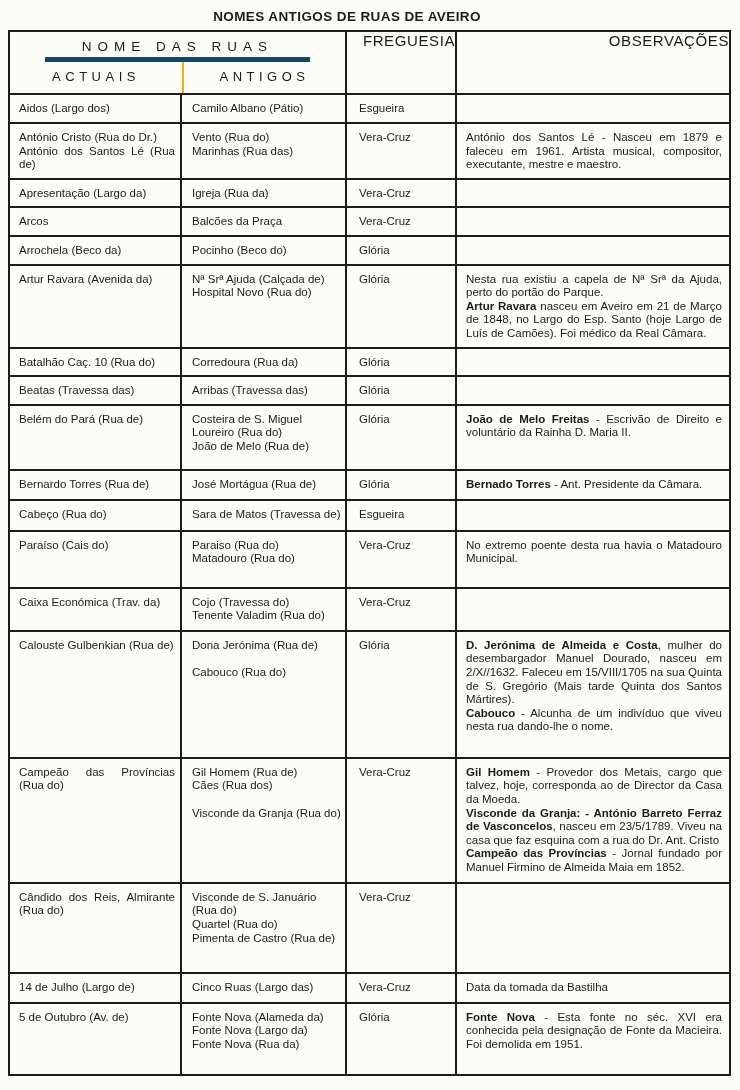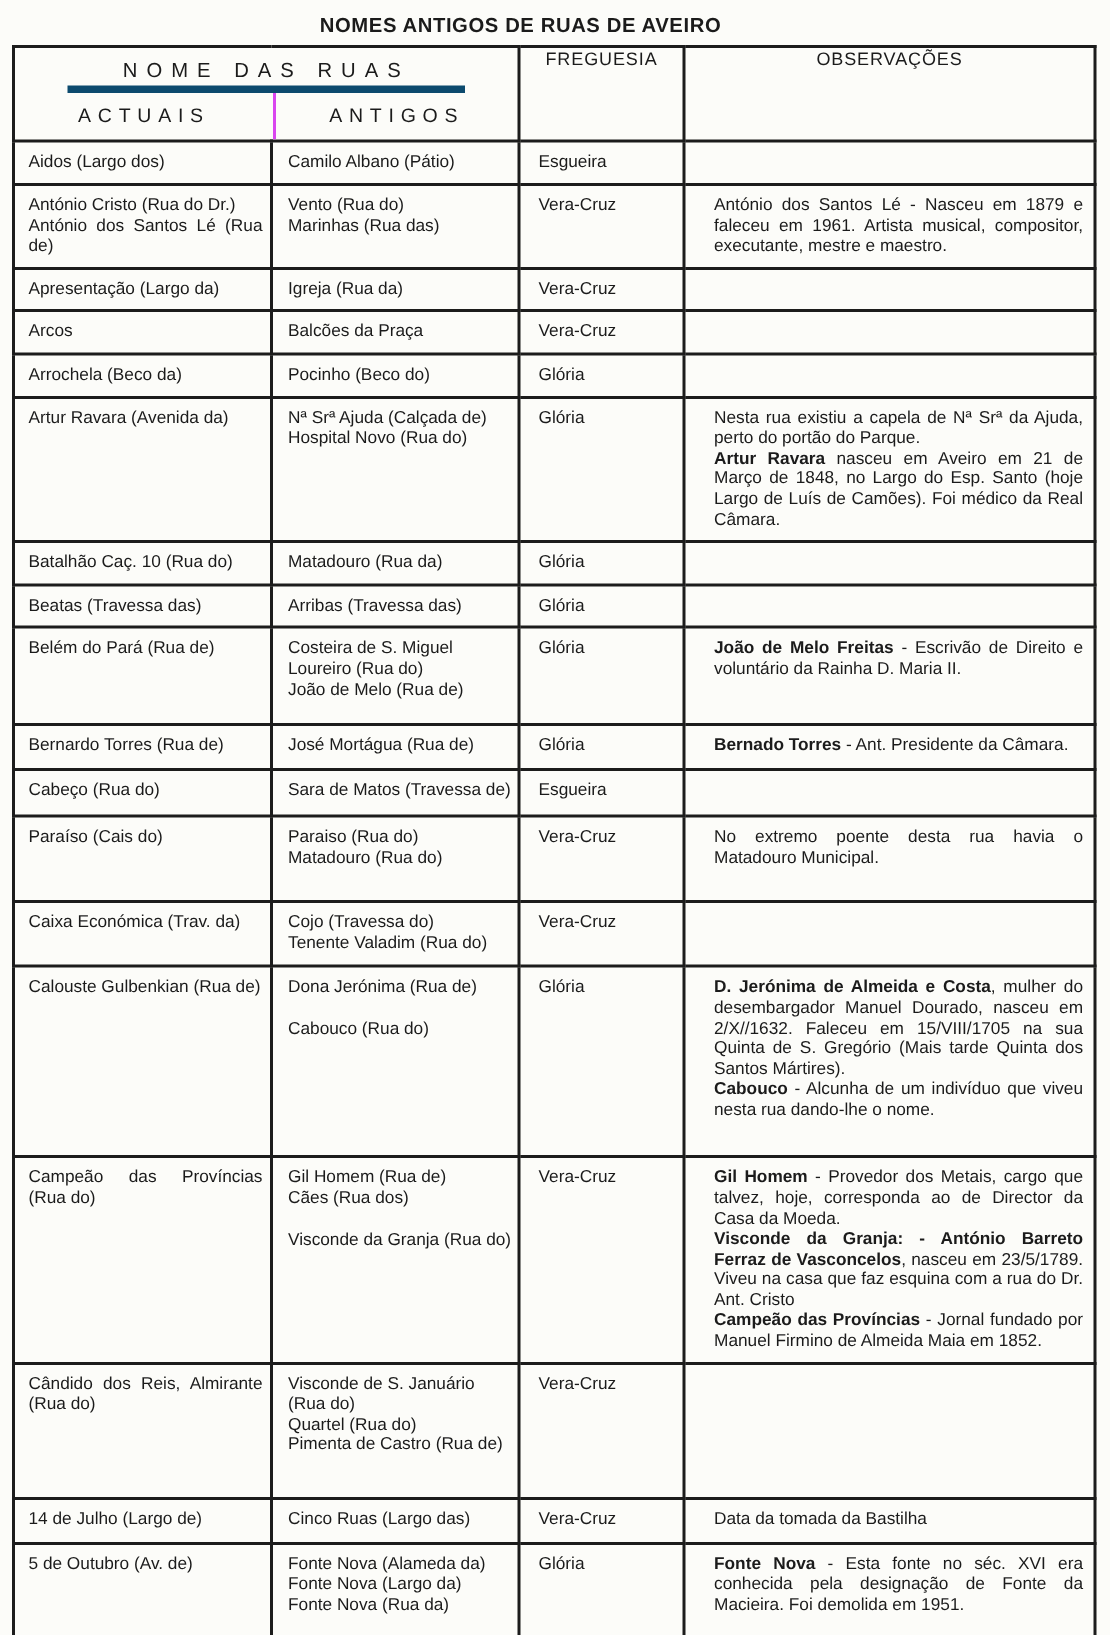--- a/index.html
+++ b/index.html
@@ -43,27 +43,27 @@
     white-space:nowrap;
   }
   .subcols { display:grid; grid-template-columns:172px 1fr; }
   .subcols .subh {
     text-align:center;
     font-size:13px;
     letter-spacing:4.5px;
     padding:7px 0 9px 0;
     white-space:nowrap;
   }
-  .subcols .sub-antigos { border-left:2px solid #d946ef; }
-  .th-plain { text-align:center; font-size:12px; letter-spacing:0.6px; }
+  .subcols .sub-antigos { border-left:2px solid #eab308; }
+  .th-plain { text-align:right; font-size:15px; letter-spacing:0.6px; }
   tbody td { font-size:11.5px; line-height:13.6px; }
   td.c1 { padding:7px 5px 6px 9px; text-align:justify; }
   td.c2 { padding:7px 4px 6px 10px; }
   td.c3 { padding:7px 4px 6px 12px; }
-  td.c4 { padding:7px 7px 6px 19px; }
+  td.c4 { padding:7px 7px 6px 9px; }
   td.c4 p { margin:0; text-align:justify; }
   td b { font-weight:bold; }
   .gap { height:14px; }
 </style>
 </head>
 <body>
 
 <div class="page-title">NOMES ANTIGOS DE RUAS DE AVEIRO</div>
 
 <table class="streets">
@@ -153,21 +153,21 @@
         <td class="c4">
           <p>Nesta rua existiu a capela de Nª Srª da Ajuda, perto do portão do Parque.</p>
           <p><b>Artur Ravara</b> nasceu em Aveiro em 21 de Março de 1848, no Largo do Esp. Santo (hoje Largo de Luís de Camões). Foi médico da Real Câmara.</p>
         </td>
       </tr>
       <tr style="height: 27px;">
         <td class="c1">
           <div>Batalhão Caç. 10 (Rua do)</div>
         </td>
         <td class="c2">
-          <div>Matadouro (Rua da)</div>
+          <div>Corredoura (Rua da)</div>
         </td>
         <td class="c3">Glória</td>
         <td class="c4"></td>
       </tr>
       <tr style="height: 28px;">
         <td class="c1">
           <div>Beatas (Travessa das)</div>
         </td>
         <td class="c2">
           <div>Arribas (Travessa das)</div>

